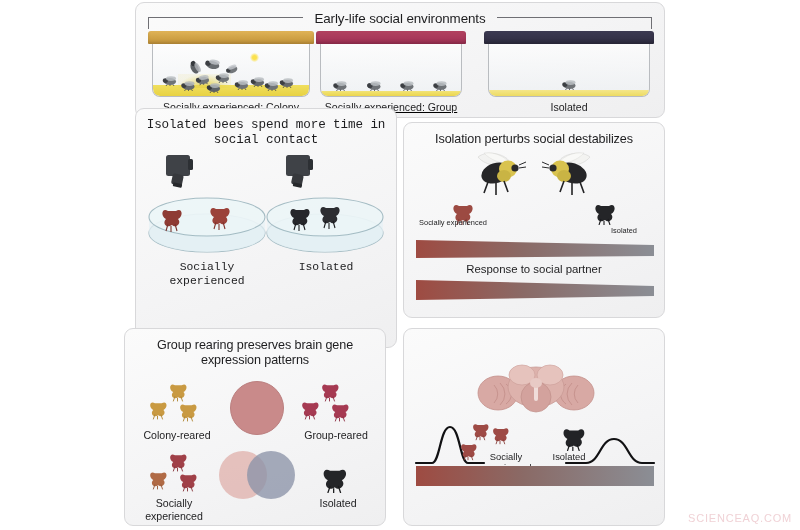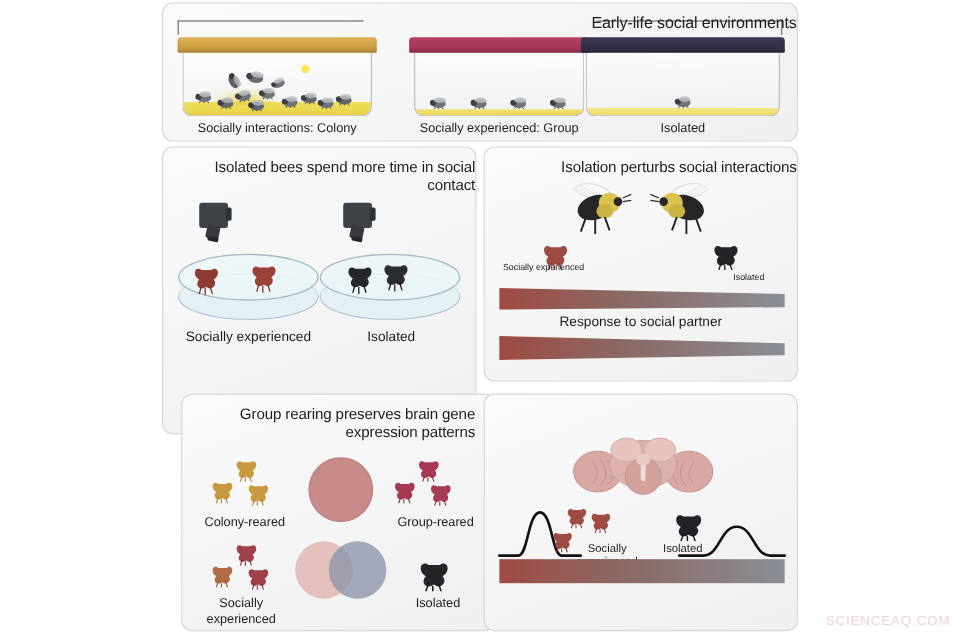--- a/index.html
+++ b/index.html
@@ -25,21 +25,21 @@
   .panel {
     position: absolute;
     background: linear-gradient(160deg, #fbfbfb 0%, #f4f4f5 60%, #efeff0 100%);
     border: 1px solid #d8d8da;
     border-radius: 9px;
     box-sizing: border-box;
   }
   .panel-title {
     position: absolute;
     left: 0; right: 0;
-    text-align: right;
+    text-align: center;
     color: #1d1d1f;
     font-size: 12.6px;
     line-height: 15px;
     letter-spacing: -0.1px;
   }
 
   
   #panel-top { left: 135px; top: 2px; width: 530px; height: 116px; }
   #top-title {
     top: 8px;
@@ -51,21 +51,21 @@
     top: 14px;
     height: 12px;
     border-top: 1.6px solid #6f6f74;
     box-sizing: border-box;
   }
   .bracket.left  { left: 12px;  width: 155px; border-left: 1.6px solid #6f6f74; }
   .bracket.right { right: 12px; width: 155px; border-right: 1.6px solid #6f6f74; }
 
   .box-wrap { position: absolute; top: 28px; }
   .box-wrap.b1 { left: 12px;  width: 166px; }
-  .box-wrap.b2 { left: 205px; width: 150px; }
+  .box-wrap.b2 { left: 180px; width: 150px; text-decoration: underline; }
   .box-wrap.b3 { left: 348px; width: 170px; }
 
   .lid {
     height: 13px;
     border-radius: 3px 3px 1px 1px;
     position: relative;
     z-index: 3;
     box-shadow: inset 0 -2px 3px rgba(0,0,0,0.13);
   }
   .lid.colony   { background: linear-gradient(180deg,#e0b357 0%, #cfa145 55%, #c2933b 100%); }
@@ -108,21 +108,21 @@
     text-align: center;
     font-size: 10.6px;
     color: #1d1d1f;
   }
 
   
   .bee-s { position: absolute; }
   .bee-s svg { display: block; }
 
   
-  #panel-ml { left: 135px; top: 122px; width: 262px; height: 240px; }
+  #panel-ml { left: 135px; top: 108px; width: 262px; height: 240px; font-family: Liberation Mono, monospace; }
   #ml-title { top: 9px; }
   .camera { position: absolute; }
   .dish { position: absolute; }
   .cap-label {
     position: absolute;
     text-align: center;
     font-size: 11.4px;
     line-height: 13.5px;
     color: #1d1d1f;
   }
@@ -141,21 +141,21 @@
   .wedge { position: absolute; }
   .bar-caption {
     position: absolute;
     left: 0; right: 0;
     text-align: center;
     font-size: 11.4px;
     color: #1d1d1f;
   }
 
   
-  #panel-bl { left: 151px; top: 328px; width: 262px; height: 198px; }
+  #panel-bl { left: 124px; top: 328px; width: 262px; height: 198px; }
   #bl-title { top: 9px; }
   .gene-label {
     position: absolute;
     font-size: 10.6px;
     line-height: 12.6px;
     color: #1d1d1f;
   }
   .circ { position: absolute; border-radius: 50%; }
 
   
@@ -276,21 +276,21 @@
             </svg>
         </div>
         <div class="bee-s" style="left:46%; top:20px; transform:rotate(-20deg);">
           <svg width="14" height="10" viewBox="0 0 16 11">
               <ellipse cx="8" cy="6.5" rx="6" ry="3.6" fill="#72767a"></ellipse>
               <ellipse cx="3.4" cy="5.6" rx="2.6" ry="2.4" fill="#3c3f43"></ellipse>
               <ellipse cx="9" cy="3.6" rx="5" ry="2.3" fill="#c2c6ca" opacity="0.8"></ellipse>
             </svg>
         </div>
       </div>
-      <div class="box-label">Socially interactions: Colony</div>
+      <div class="box-label">Socially experienced: Colony</div>
     </div>
 
     <div class="box-wrap b2">
       <div class="lid group"></div>
       <div class="tub">
         <div class="substrate thin"></div>
         <div class="bee-s" style="left:8%;  top:36px;">
           <svg width="17" height="11" viewBox="0 0 16 11">
               <ellipse cx="8" cy="6.5" rx="6" ry="3.6" fill="#6f7377"></ellipse>
               <ellipse cx="3.4" cy="5.6" rx="2.6" ry="2.4" fill="#3c3f43"></ellipse>
@@ -399,21 +399,21 @@
           <path d="M6 17 L4 24 M9 19 L9 25 M13 17 L15 24" stroke="#1c1d20" stroke-width="1.1" fill="none"></path>
         </g>
       </svg>
     </div>
 
     <div class="cap-label" style="left:16px; top:152px; width:110px;">Socially experienced</div>
     <div class="cap-label" style="left:136px; top:152px; width:108px;">Isolated</div>
   </div>
 
   <div class="panel" id="panel-mr">
-    <div class="panel-title" id="mr-title">Isolation perturbs social interactions</div>
+    <div class="panel-title" id="mr-title">Isolation perturbs social destabilizes</div>
 
     <div class="bumble" style="left:70px; top:28px;">
       <svg width="60" height="48" viewBox="0 0 60 48">
         <path d="M4 6 C14 -2 34 4 36 12 C30 16 12 16 4 6 Z" fill="#f2f2f0" opacity="0.85" stroke="#cfcfcc" stroke-width="0.6"></path>
         <path d="M10 2 C22 0 34 8 36 13 C28 13 16 9 10 2 Z" fill="#fafaf8" opacity="0.8" stroke="#d4d4d1" stroke-width="0.5"></path>
         <ellipse cx="22" cy="22" rx="15" ry="10" fill="#262628" transform="rotate(-18 22 22)"></ellipse>
         <ellipse cx="34" cy="18" rx="9" ry="8.4" fill="#d9c34f"></ellipse>
         <ellipse cx="30" cy="25" rx="7" ry="6" fill="#c9b444"></ellipse>
         <circle cx="41" cy="17" r="3.6" fill="#2a2a2c"></circle>
         <path d="M45 14 L52 11 M45 17 L52 16" stroke="#2a2a2c" stroke-width="1" fill="none"></path>

